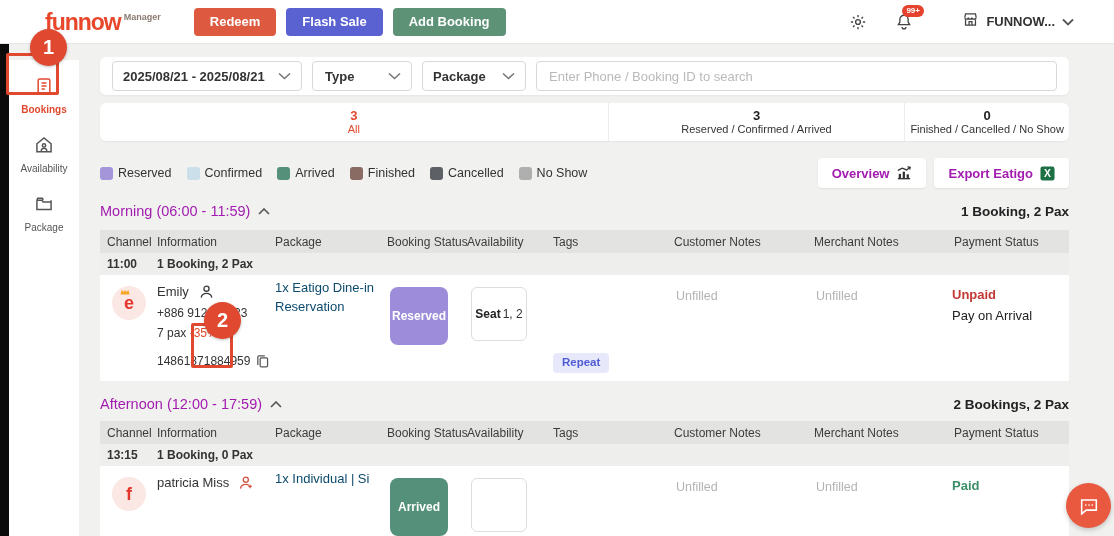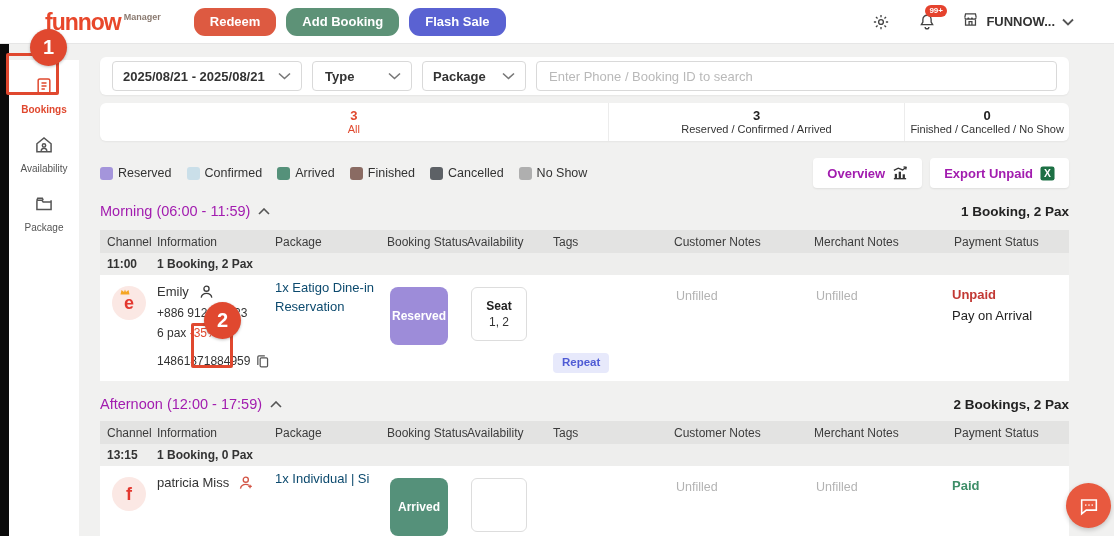--- a/index.html
+++ b/index.html
@@ -6,29 +6,29 @@
   html,body { width:1114px; height:536px; }
   body { font-family:"Liberation Sans", sans-serif; color:#333; }
   .screen { position:relative; width:1114px; height:536px; background:#f1f1f0; overflow:hidden; }
 
   
   .topbar { position:absolute; left:0; top:0; width:1114px; height:44px; background:#fff;
             border-bottom:1px solid #e6e6e6; display:flex; align-items:center; z-index:5; }
   .logo-wrap { margin-left:45px; display:flex; align-items:flex-start; }
   .logo-text { font-size:23px; font-weight:800; color:#E8472B; letter-spacing:-1px; line-height:24px; }
   .logo-suffix { font-size:9px; font-weight:700; color:#8a7a70; margin:2px 0 0 3px; }
-  .hbtn { border:none; border-radius:11px; color:#fff; font-family:inherit; font-size:13px; font-weight:700;
+  .hbtn { border:none; border-radius:4px; color:#fff; font-family:inherit; font-size:13px; font-weight:700;
           height:28px; padding:0 16px; margin-left:10px; cursor:pointer; }
   .hbtn.redeem { background:#DD5A41; margin-left:33px; }
   .hbtn.flash { background:#5A62D2; }
   .hbtn.addbooking { background:#5D9277; }
   .top-spacer { flex:1; }
   .top-ic { width:20px; height:20px; display:inline-flex; align-items:center; justify-content:center; cursor:pointer; }
   .gear-wrap { margin-right:26px; }
-  .bell-wrap { position:relative; margin-right:25px; }
+  .bell-wrap { position:relative; margin-right:48px; }
   .bell-badge { position:absolute; top:-7px; left:8px; background:#E5432E; color:#fff; font-size:8px; font-weight:700;
                 border-radius:8px; padding:2px 4px; line-height:1; }
   .account { display:flex; align-items:center; gap:7px; margin-right:40px; cursor:pointer; }
   .account-name { font-size:13px; font-weight:700; color:#333; max-width:86px; overflow:hidden; white-space:nowrap; }
 
   
   .black-strip { position:absolute; left:0; top:44px; width:9px; height:492px; background:#0b0b0b; z-index:4; }
   .sidebar { position:absolute; left:9px; top:60px; width:70px; height:492px; background:#fff; z-index:4;
              display:flex; flex-direction:column; align-items:center; padding-top:16px; gap:20px; }
   .side-item { display:flex; flex-direction:column; align-items:center; gap:4px; cursor:pointer; width:100%; }
@@ -96,21 +96,21 @@
   .cust-name { font-size:13px; color:#333; }
   .person-ic { display:inline-flex; cursor:pointer; }
   .info-line { margin-top:6px; font-size:12px; color:#333; }
   .discount { color:#E0492F; }
   .idline { display:flex; align-items:center; gap:6px; margin-top:14px; }
   .copy-ic { display:inline-flex; cursor:pointer; }
   .package-cell { font-size:13px; color:#0c4a6e; line-height:1.45; padding-top:4px; }
   .status-badge { width:58px; height:58px; border-radius:8px; margin:4px 0 0 3px; display:flex;
                   align-items:center; justify-content:center; color:#fff; font-size:12px; font-weight:600; }
   .avail-box { width:56px; min-height:54px; background:#fff; border:1px solid #ddd; border-radius:6px;
-               margin:4px 0 0 4px; display:flex; flex-direction:column; align-items:center; justify-content:center; gap:2px; }
+               margin:4px 0 0 4px; display:flex; flex-direction:row; align-items:center; justify-content:center; gap:2px; }
   .avail-title { font-size:12px; font-weight:700; color:#222; }
   .avail-value { font-size:12px; color:#333; }
   .tags-cell { padding-top:12px; display:flex; gap:5px; align-items:flex-end; flex-wrap:wrap; }
   .chip { font-size:11.5px; border-radius:4px; padding:3px 9px; line-height:1.2; display:inline-flex; align-items:center; gap:4px; white-space:nowrap; }
   .chip.blue { background:#E7E9FB; color:#4F5BD5; font-weight:600; }
   .notes-cell { padding-top:14px; padding-left:18px; color:#b3b3b3; }
   .payment-cell { padding-top:12px; padding-left:14px; }
   .pay-status { font-size:13px; font-weight:600; }
   .pay-note { margin-top:6px; font-size:13px; color:#222; }
   .gap12 { height:12px; }
@@ -134,22 +134,22 @@
 <body>
 
 <div class="screen">
 
   <header class="topbar">
     <div class="logo-wrap">
       <span class="logo-text">funnow</span>
       <span class="logo-suffix">Manager</span>
     </div>
     <button class="hbtn redeem">Redeem</button>
+    <button class="hbtn flash">Flash Sale</button>
     <button class="hbtn addbooking">Add Booking</button>
-    <button class="hbtn flash">Flash Sale</button>
     <div class="top-spacer"></div>
     <span class="top-ic gear-wrap">
       <svg width="18" height="18" viewBox="0 0 24 24" fill="none" stroke="#444" stroke-width="1.8">
         <circle cx="12" cy="12" r="3.2"></circle>
         <path d="M12 2.5v3M12 18.5v3M2.5 12h3M18.5 12h3M5.3 5.3l2.1 2.1M16.6 16.6l2.1 2.1M18.7 5.3l-2.1 2.1M7.4 16.6l-2.1 2.1"></path>
       </svg>
     </span>
     <span class="top-ic bell-wrap">
       <svg width="18" height="18" viewBox="0 0 24 24" fill="none" stroke="#444" stroke-width="1.8">
         <path d="M12 3a5.5 5.5 0 0 1 5.5 5.5V12l2 3.5H4.5L6.5 12V8.5A5.5 5.5 0 0 1 12 3z"></path>
@@ -278,21 +278,21 @@
           <svg width="16" height="14" viewBox="0 0 18 16" fill="none" stroke="#333" stroke-width="1.5">
             <path d="M2 14.5h14"></path>
               <rect x="3" y="9" width="2.6" height="5.5" fill="#333" stroke="none"></rect>
               <rect x="7.5" y="6.5" width="2.6" height="8" fill="#333" stroke="none"></rect>
               <rect x="12" y="9.5" width="2.6" height="5" fill="#333" stroke="none"></rect>
               <polyline points="2,5 7,2.5 12,4.5 16,1.5"></polyline>
               <polyline points="13,1 16,1.5 15.5,4"></polyline>
           </svg>
         </button>
         <button class="abtn">
-          <span>Export Unpaid</span>
+          <span>Export Eatigo</span>
           <svg width="15" height="15" viewBox="0 0 16 16">
               <rect x="0.5" y="0.5" width="15" height="15" rx="2.5" fill="#1D7044"></rect>
               <text x="8" y="12" text-anchor="middle" font-size="11" font-weight="bold" fill="#fff" font-family="Liberation Sans, sans-serif">X</text>
             </svg>
         </button>
       </div>
     </div>
 
     <section class="sec1">
       <div class="section-head">
@@ -336,21 +336,21 @@
             <span class="cust-name">Emily</span>
             <span class="person-ic">
               <svg width="17" height="17" viewBox="0 0 24 24" fill="none" stroke="#3c3c3c" stroke-width="1.9">
                   <circle cx="12" cy="8" r="3.6"></circle>
                   <path d="M4.5 20.5c.8-4 4-5.8 7.5-5.8s6.7 1.8 7.5 5.8"></path>
                 </svg>
             </span>
           </div>
           <div class="info-line">+886 912123123</div>
           <div class="info-line">
-            <span>6 pax</span>
+            <span>7 pax</span>
             <span class="discount">-35%</span>
           </div>
           <div class="idline">
             <span style="font-size:12px;">14861871884959</span>
             <span class="copy-ic">
               <svg width="13" height="14" viewBox="0 0 16 18" fill="none" stroke="#555" stroke-width="1.6">
                   <rect x="5" y="5" width="9.5" height="11.5" rx="1.5"></rect>
                   <path d="M11 2.5H3.5A1.5 1.5 0 0 0 2 4v10"></path>
                 </svg>
             </span>

